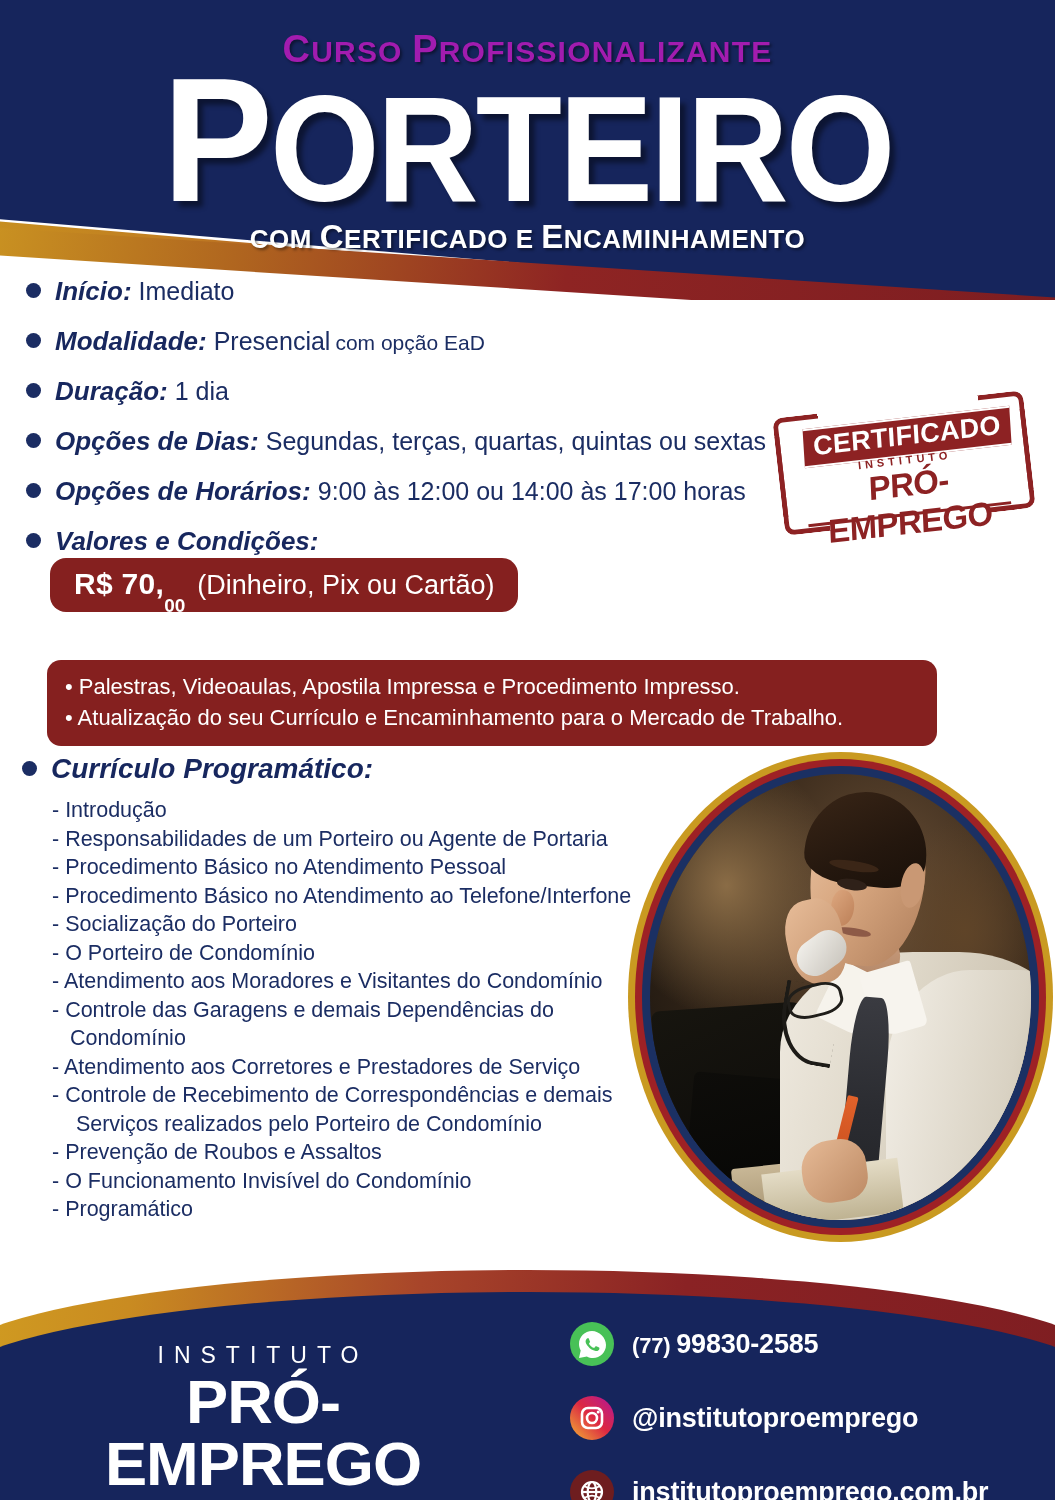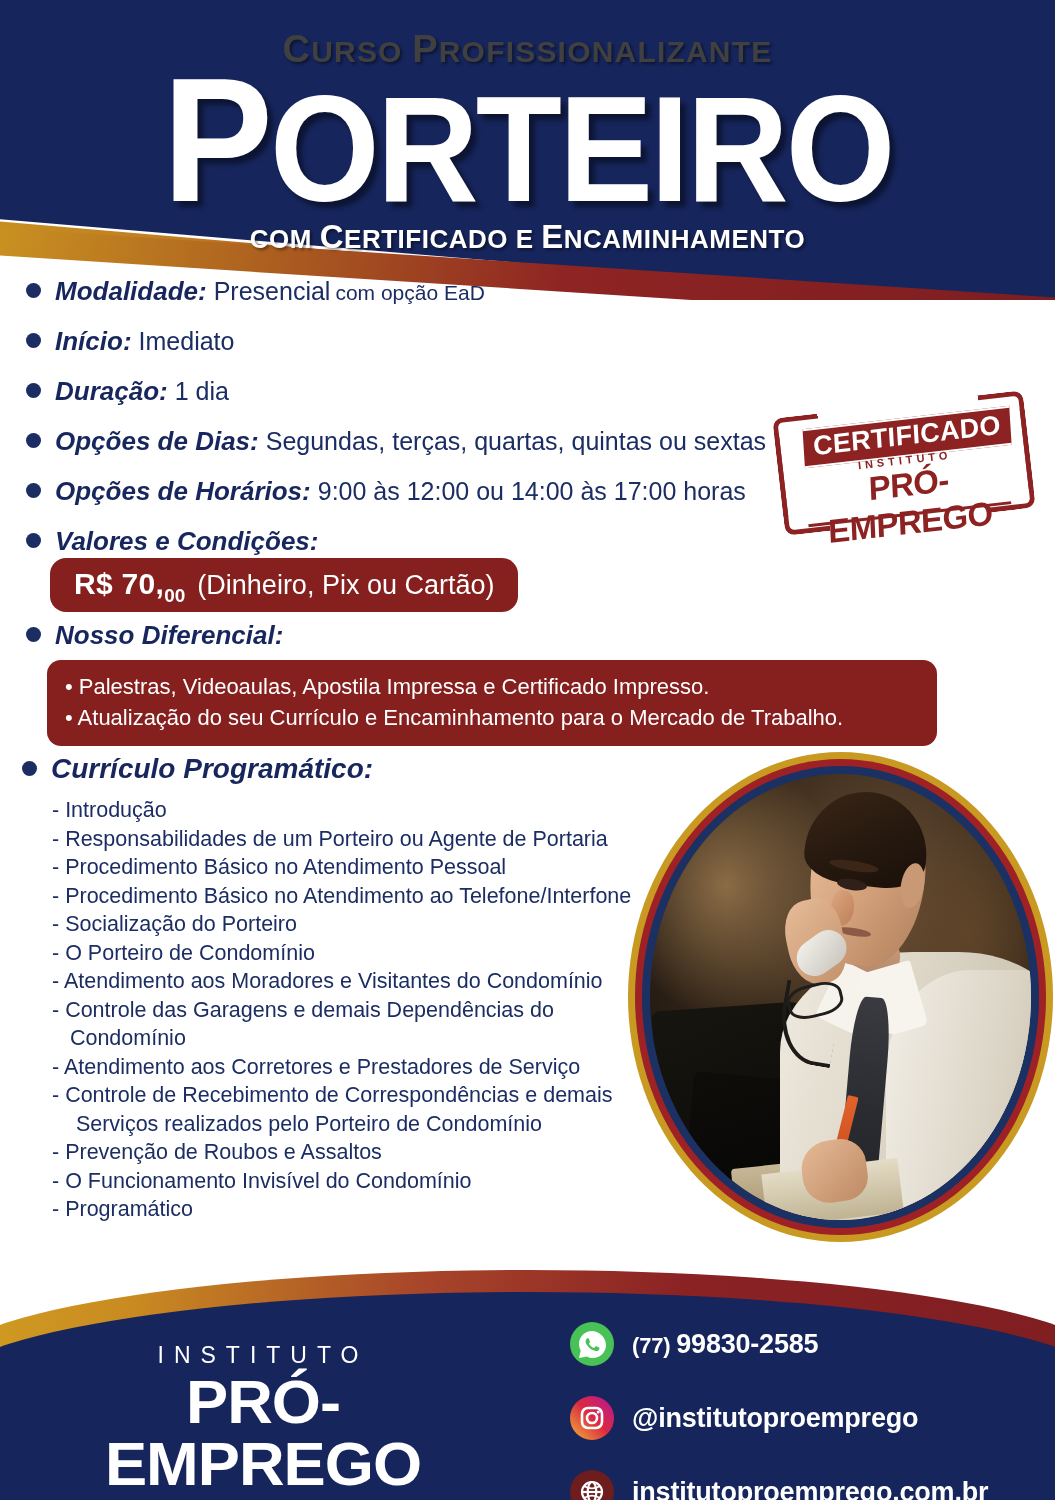--- a/index.html
+++ b/index.html
@@ -26,21 +26,21 @@
     clip-path:polygon(0 69.5%, 100% 97%, 100% 100%, 0 76.5%);
   }
   .header-band2{
     position:absolute;left:-20px;top:-20px;width:1100px;height:345px;
     background:linear-gradient(100deg,#cf9c22 0%, #b0661f 26%, #8e2423 55%, #7c1d21 100%);
     clip-path:polygon(0 71.5%, 100% 92.5%, 100% 100%, 0 79.5%);
   }
   .title-wrap{position:absolute;left:0;top:0;width:1055px;text-align:center;}
   .kicker{
     margin-top:28px;
-    color:#404040;
+    color:#a21caf;
     font-size:30px;letter-spacing:1.2px;
     font-weight:bold;
     font-family:"Liberation Sans", sans-serif;
     text-shadow:2px 2px 3px rgba(0,0,0,.45);
   }
   .kicker .cap{font-size:38px;}
   .bigtitle{
     margin-top:-6px;
     color:#ffffff;
     font-weight:bold;
@@ -75,21 +75,21 @@
   .val-sm{color:#1b2d63;font-size:21px;white-space:nowrap;margin-left:5px;}
 
   
   .price-pill{
     position:absolute;left:50px;top:558px;
     background:#85201f;border-radius:16px;
     padding:9px 24px 11px 24px;
     color:#fff;display:inline-block;white-space:nowrap;
   }
   .price-main{font-size:30px;font-weight:bold;letter-spacing:.3px;}
-  .price-cents{font-size:19px;font-weight:bold;position:relative;top:8px;}
+  .price-cents{font-size:19px;font-weight:bold;position:relative;top:18px;}
   .price-extra{font-size:27px;margin-left:12px;}
 
   
   .dif-head{position:absolute;left:26px;top:620px;display:flex;align-items:baseline;}
 
   .dif-box{
     position:absolute;left:47px;top:660px;width:854px;
     background:#85201f;border-radius:14px;padding:11px 18px 13px 18px;
     color:#ffffff;
   }
@@ -319,31 +319,31 @@
     <div class="title-wrap">
       <div class="kicker"><span id="kicker-render"><span class="cap">C</span>URSO <span class="cap">P</span>ROFISSIONALIZANTE</span></div>
       <div class="bigtitle"><span id="title-render"><span class="cap">P</span>ORTEIRO</span></div>
       <div class="subtitle"><span id="subtitle-render"><span>COM</span> <span class="cap">C</span>ERTIFICADO <span>E</span> <span class="cap">E</span>NCAMINHAMENTO</span></div>
     </div>
   </div>
 
   <div class="info-list">
     <div class="info-row">
       <span class="dot"></span>
+      <span class="lbl">Início:</span>
+      <span class="val">Imediato</span>
+    </div>
+    <div class="info-row">
+      <span class="dot"></span>
       <span class="lbl">Modalidade:</span>
       <span class="val">Presencial</span>
       <span class="val-sm">com opção EaD</span>
     </div>
     <div class="info-row">
       <span class="dot"></span>
-      <span class="lbl">Início:</span>
-      <span class="val">Imediato</span>
-    </div>
-    <div class="info-row">
-      <span class="dot"></span>
       <span class="lbl"> Duração:</span>
       <span class="val">1 dia</span>
     </div>
     <div class="info-row">
       <span class="dot"></span>
       <span class="lbl">Opções de Dias:</span>
       <span class="val">Segundas, terças, quartas, quintas ou sextas</span>
     </div>
     <div class="info-row">
       <span class="dot"></span>
@@ -353,26 +353,22 @@
     <div class="info-row">
       <span class="dot"></span>
       <span class="lbl">Valores e Condições:</span>
     </div>
   </div>
 
   <div class="price-pill">
     <span class="price-main">R$ 70,</span><span class="price-cents">00</span><span class="price-extra">(Dinheiro, Pix ou Cartão)</span>
   </div>
 
-  <div class="dif-head">
-    <span class="dot"></span>
-    <span class="lbl">Nosso Diferencial:</span>
-  </div>
   <div class="dif-box">
-    <div class="dif-line">• Palestras, Videoaulas, Apostila Impressa e Certificado Impresso.</div>
+    <div class="dif-line">• Palestras, Videoaulas, Apostila Impressa e Procedimento Impresso.</div>
     <div class="dif-line">• Atualização do seu Currículo e Encaminhamento para o Mercado de Trabalho.</div>
   </div>
 
   <div class="cont-head">
     <span class="dot"></span>
     <span class="lbl">Currículo Programático:</span>
   </div>
   <div class="syllabus" id="syllabus-list">
       <div class="syl-item">- Introdução</div>
       <div class="syl-item">- Responsabilidades de um Porteiro ou Agente de Portaria</div>

